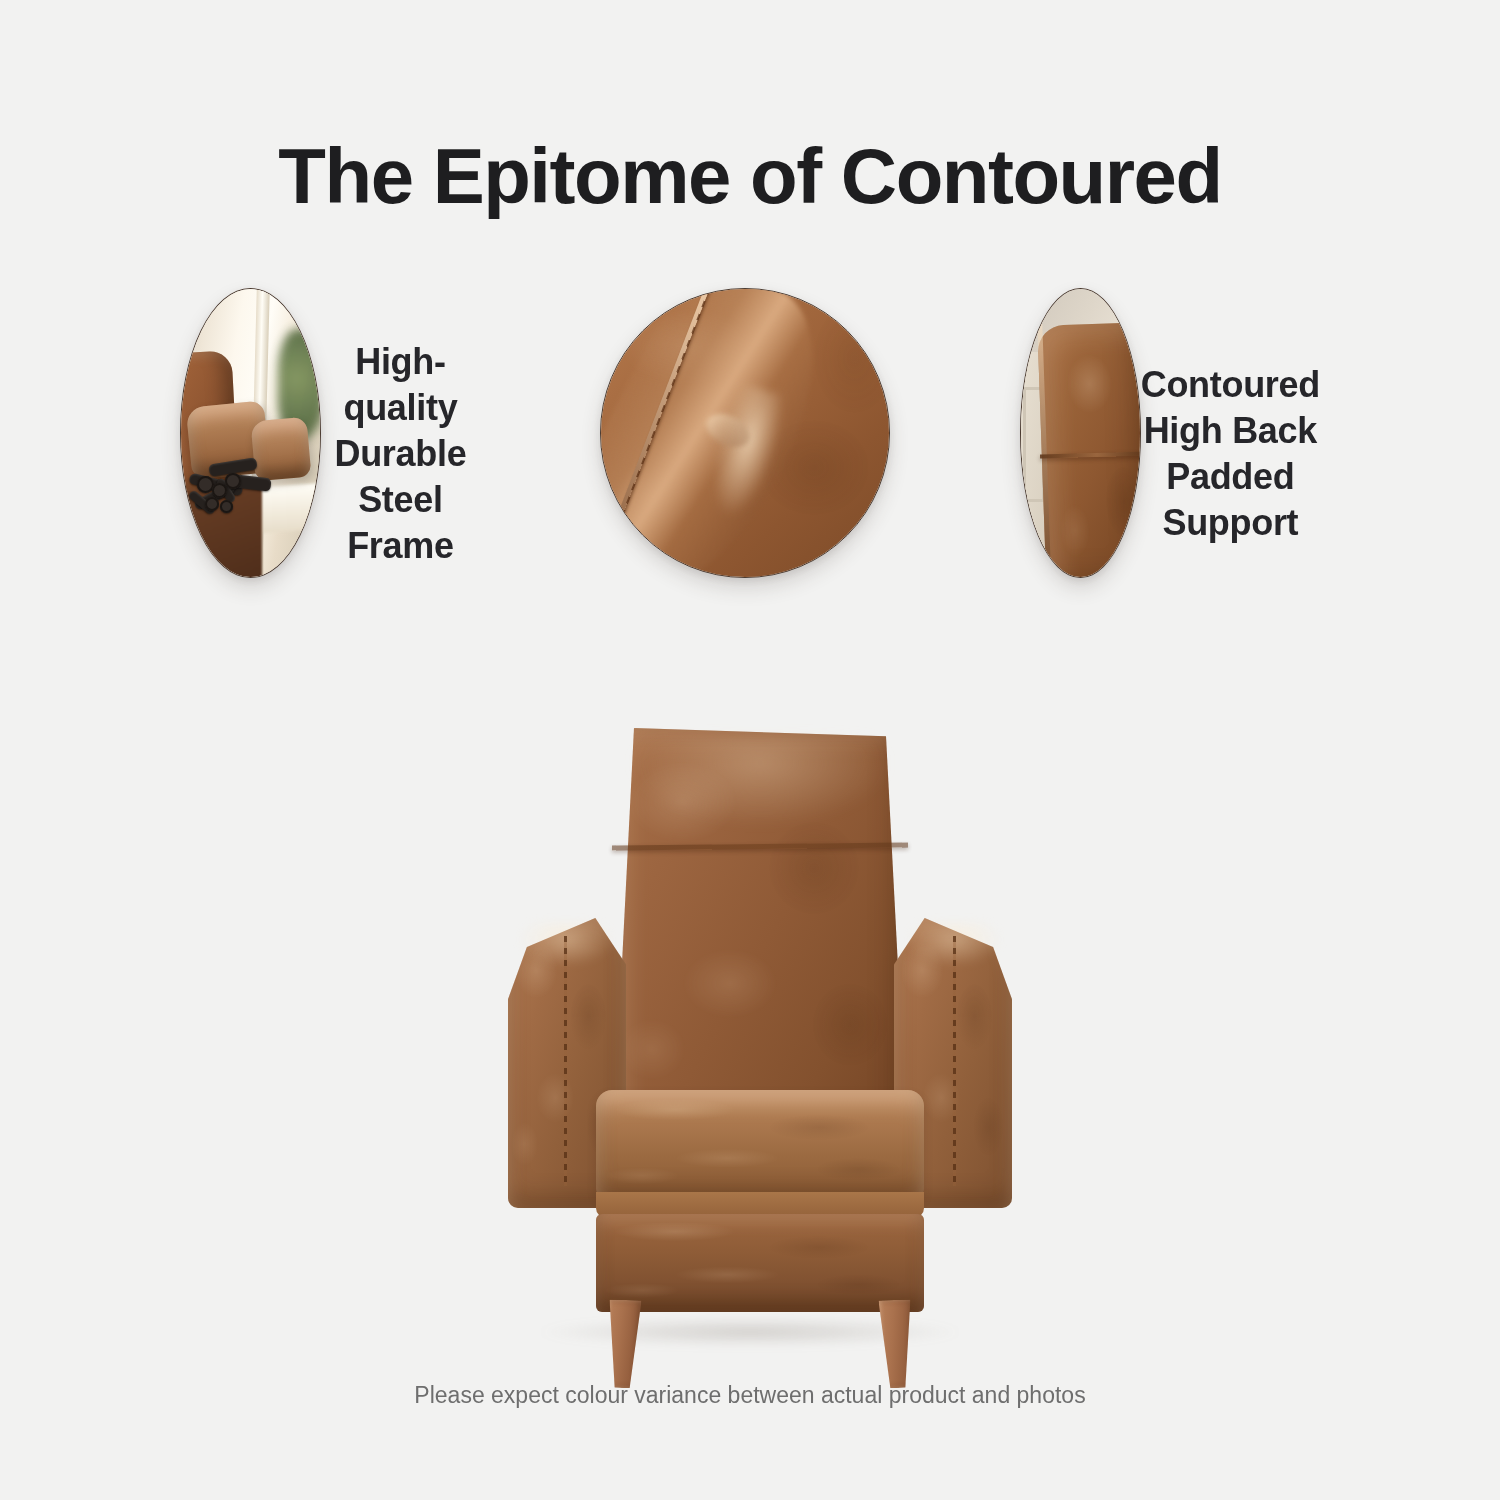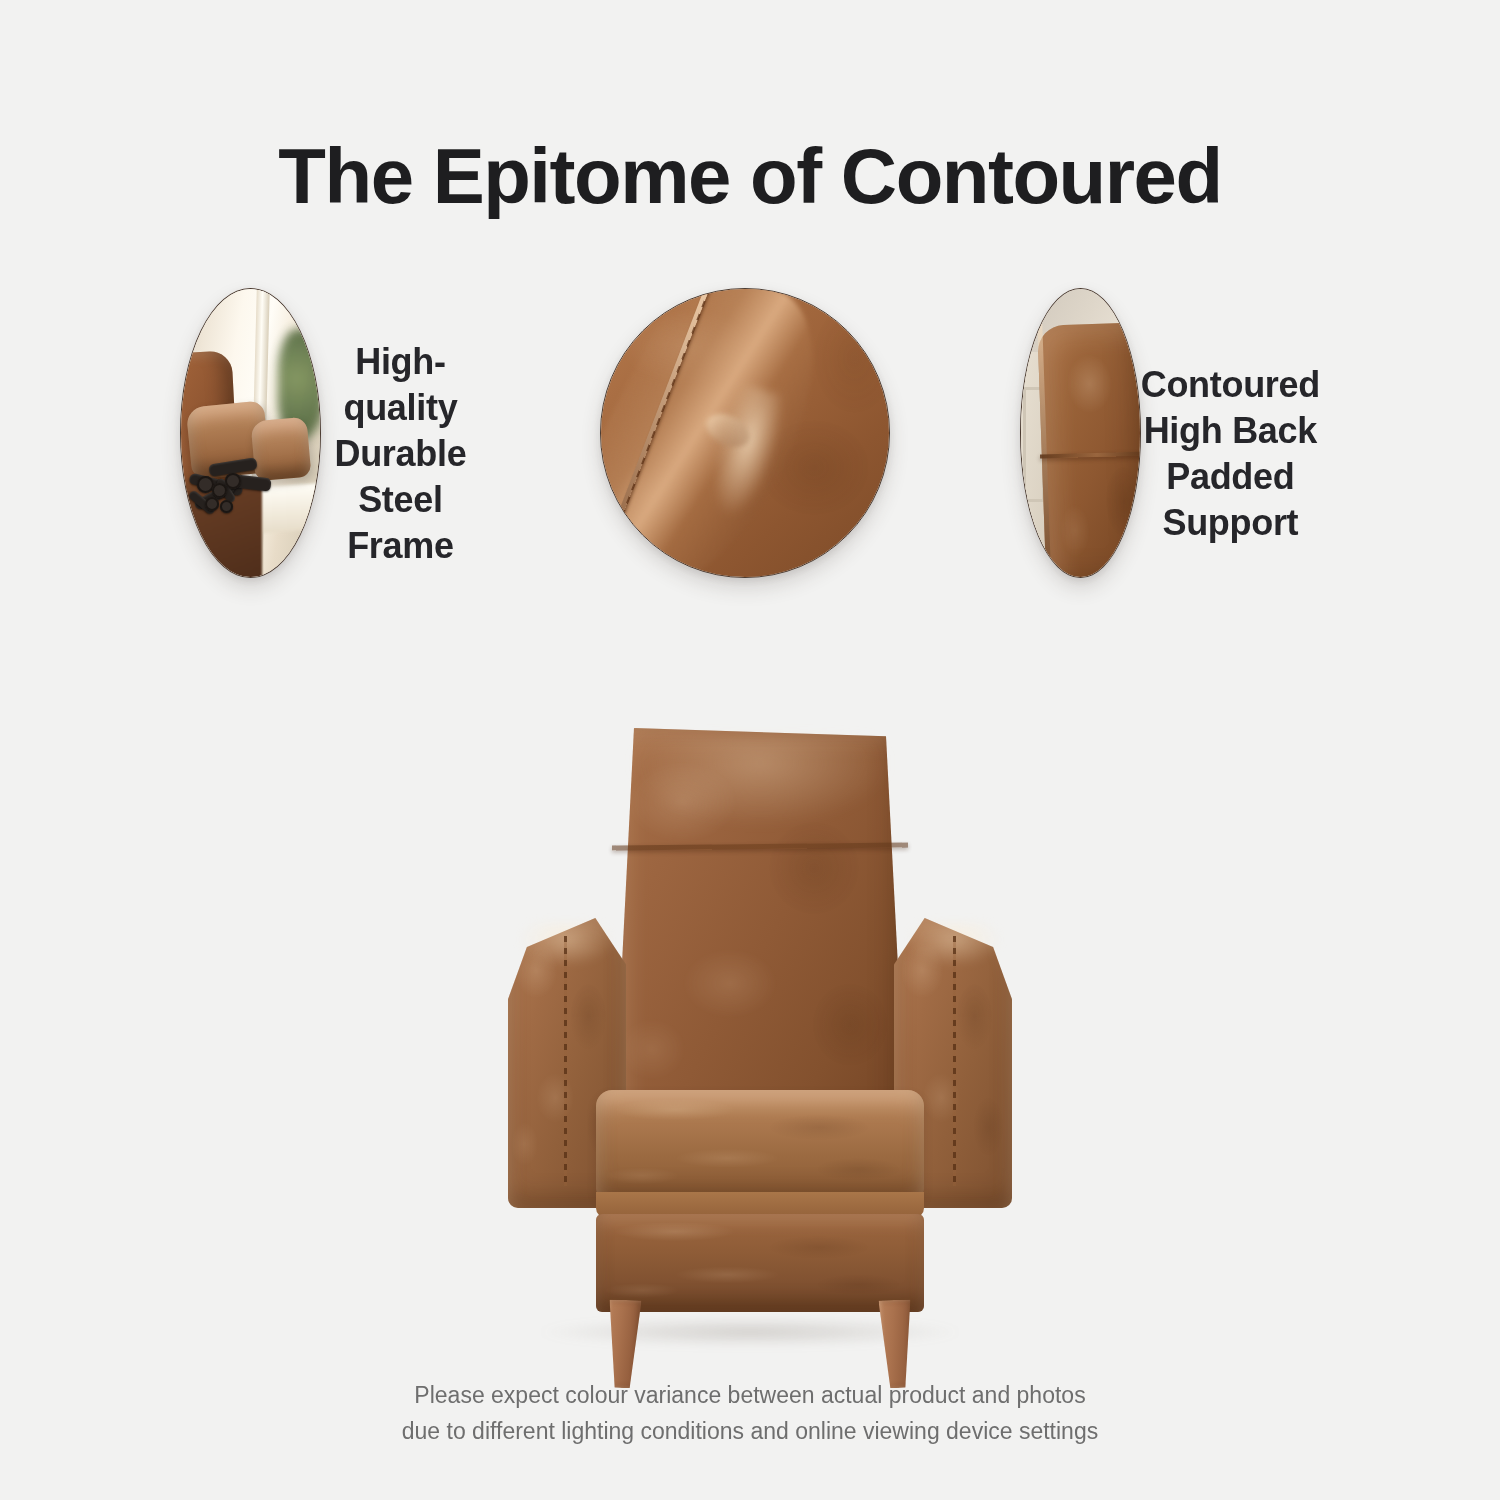--- a/index.html
+++ b/index.html
@@ -318,14 +318,13 @@
     </div>
 
     <div class="ch-leg left"></div>
     <div class="ch-leg right"></div>
 
   </div>
 </div>
 
 <div class="disclaimer">
   <div>Please expect colour variance between actual product and photos</div>
-  <div>due to different lighting conditions and online viewing device settings</div>
 </div>
 
 </body></html>

